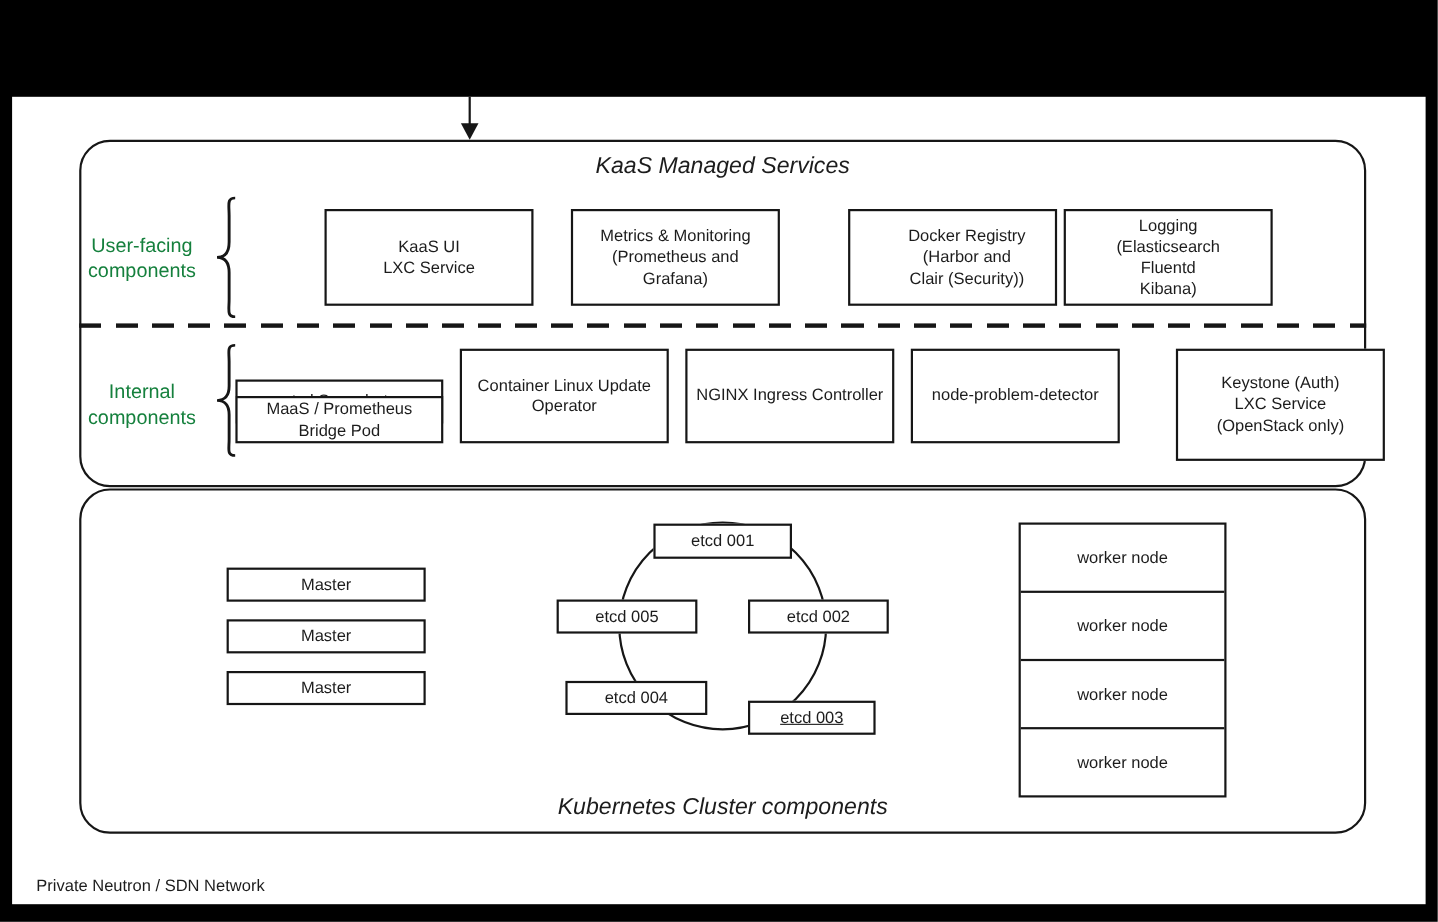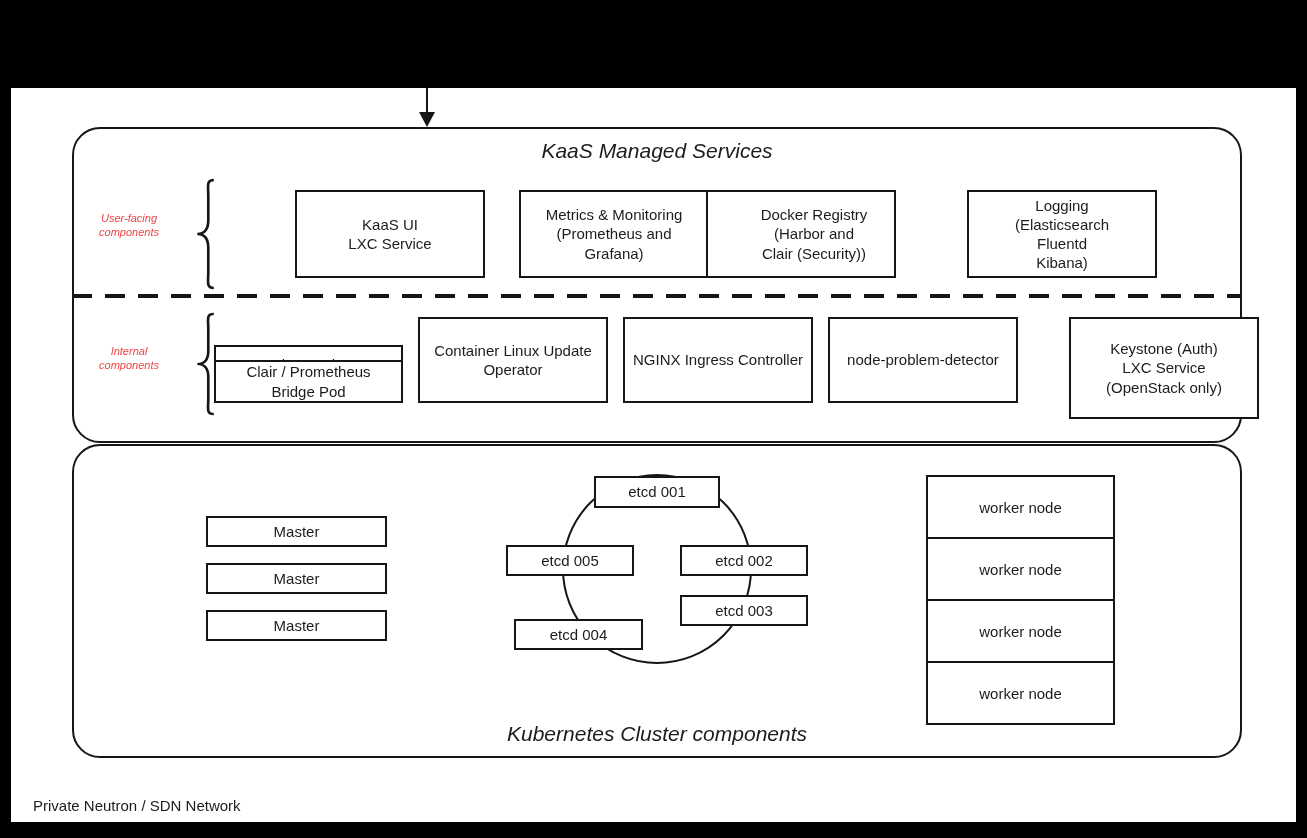--- a/index.html
+++ b/index.html
@@ -15,22 +15,22 @@
     font-size:15px;color:#1c1c1c;line-height:1.28;white-space:pre-line;
   }
   .rounded{
     position:absolute;border:2px solid #161616;border-radius:28px;box-sizing:border-box;
     background:transparent;
   }
   .section-title{
     position:absolute;left:0;width:100%;text-align:center;font-size:21px;color:#1c1c1c;font-style:italic;
   }
   .side-label{
-    position:absolute;font-size:11px;color:#ef4444;text-align:center;
-    line-height:1.27;white-space:pre-line;font-style:italic;
+    position:absolute;font-size:18px;color:#15803d;text-align:center;
+    line-height:1.27;white-space:pre-line;
   }
   .brace{position:absolute;}
   .dashed-line{
     position:absolute;height:4px;
     background:repeating-linear-gradient(to right,#161616 0 20px,transparent 20px 33px);
   }
   .arrow-line{position:absolute;width:2px;background:#161616;}
   .arrow-head{
     position:absolute;width:0;height:0;
     border-left:8px solid transparent;border-right:8px solid transparent;
@@ -79,21 +79,21 @@
 
   <div class="node" style="left:295px;top:190px;width:190px;height:88px;">
     <span>KaaS UI
 LXC Service</span>
   </div>
   <div class="node" style="left:519px;top:190px;width:190px;height:88px;">
     <span>Metrics &amp; Monitoring
 (Prometheus and
 Grafana)</span>
   </div>
-  <div class="node" style="left:706px;top:190px;width:190px;height:88px;padding-left:26px;">
+  <div class="node" style="left:771px;top:190px;width:190px;height:88px;padding-left:26px;">
     <span>Docker Registry
 (Harbor and
 Clair (Security))</span>
   </div>
   <div class="node" style="left:967px;top:190px;width:190px;height:88px;">
     <span>Logging
 (Elasticsearch
 Fluentd
 Kibana)</span>
   </div>
@@ -103,21 +103,21 @@
   <div class="side-label" style="left:66px;top:345px;width:126px;">Internal
 components</div>
   <svg class="brace" style="left:194px;top:312px;" width="22" height="104" viewBox="0 0 20 112" preserveAspectRatio="none">
     <path d="M18 2 C11 2 13 8 13 18 L13 42 C13 52 9 56 3 56 C9 56 13 60 13 70 L13 94 C13 104 11 110 18 110" fill="none" stroke="#161616" stroke-width="2.4"></path>
   </svg>
 
   <div class="node" style="left:214px;top:317px;width:189px;height:40px;margin-top:28px;">
     <span>etcd Snapshots</span>
   </div>
   <div class="node" style="left:214px;top:360px;width:189px;height:43px;">
-    <span>Clair / Prometheus
+    <span>MaaS / Prometheus
 Bridge Pod</span>
   </div>
   <div class="node" style="left:418px;top:317px;width:190px;height:86px;">
     <span>Container Linux Update
 Operator</span>
   </div>
   <div class="node" style="left:623px;top:317px;width:190px;height:86px;">
     <span>NGINX Ingress Controller</span>
   </div>
   <div class="node" style="left:828px;top:317px;width:190px;height:86px;">
@@ -143,21 +143,21 @@
     <span>Master</span>
   </div>
 
   <div class="circle" style="left:562px;top:474px;width:190px;height:190px;"></div>
   <div class="node etcd" style="left:594px;top:476px;width:126px;height:32px;">
     <span>etcd 001</span>
   </div>
   <div class="node etcd" style="left:680px;top:545px;width:128px;height:31px;">
     <span>etcd 002</span>
   </div>
-  <div class="node etcd" style="left:680px;top:595px;width:128px;height:31px;">
+  <div class="node etcd" style="left:680px;top:637px;width:116px;height:31px;text-decoration:underline;">
     <span>etcd 003</span>
   </div>
   <div class="node etcd" style="left:514px;top:619px;width:129px;height:31px;">
     <span>etcd 004</span>
   </div>
   <div class="node etcd" style="left:506px;top:545px;width:128px;height:31px;">
     <span>etcd 005</span>
   </div>
 
   <div class="worker-stack" style="left:926px;top:475px;width:189px;height:250px;">

